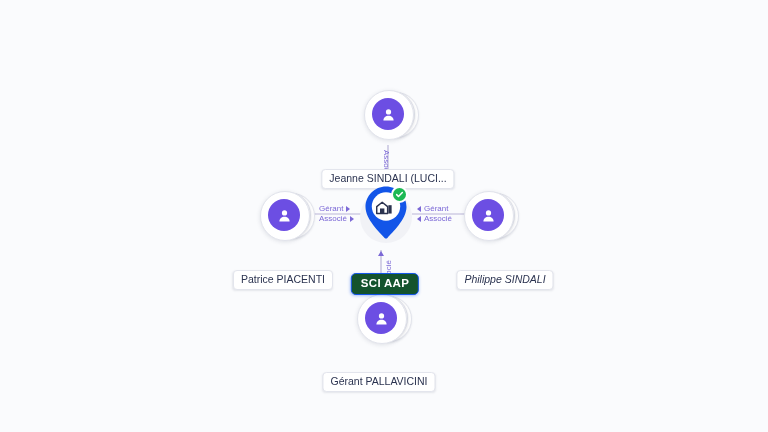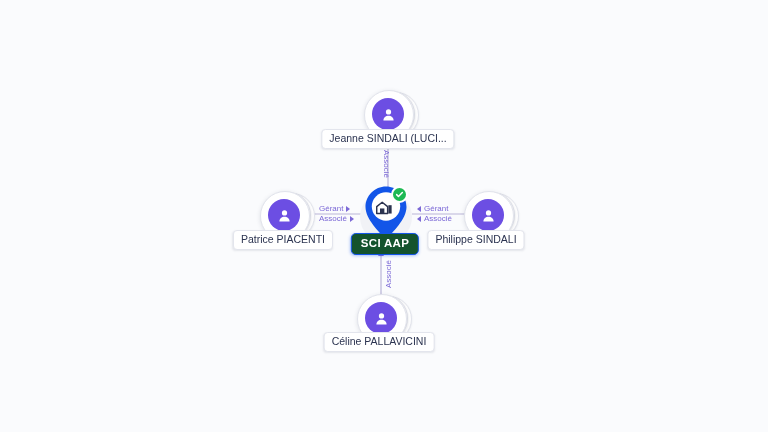--- a/index.html
+++ b/index.html
@@ -107,20 +107,21 @@
     transform: translateX(-50%);
     background: #ffffff;
     border: 1px solid #e3e5ed;
     border-radius: 4px;
     padding: 2px 7px 3px 7px;
     font-size: 10.5px;
     line-height: 13px;
     color: #2b3350;
     white-space: nowrap;
     box-shadow: 0 1px 2px rgba(40,50,80,0.10);
+    margin-top: 40px;
   }
   .chip.company {
     background: #14532d;
     border-color: #1355e8;
     color: #ffffff;
     font-weight: bold;
     font-size: 11.5px;
     letter-spacing: 0.3px;
     border-radius: 5px;
     padding: 3px 9px 4px 9px;
@@ -229,36 +230,36 @@
       <div class="card c2"></div>
       <div class="card c1"></div>
       <div class="avatar">
         <svg width="17" height="17" viewBox="0 0 24 24">
           <circle cx="12" cy="8.4" r="3.7" fill="#ffffff"></circle>
           <path d="M4.8 20.5c0-4.1 3.3-6.6 7.2-6.6s7.2 2.5 7.2 6.6z" fill="#ffffff"></path>
         </svg>
       </div>
     </div>
   </div>
-  <div class="chip" style="left:476px; top:230px;">Philippe SINDALI</div>
+  <div class="chip" style="left:505px; top:230px;font-style:italic;">Philippe SINDALI</div>
 
   <div class="node" style="left:381px; top:317px;">
     <div class="stack">
       <div class="card c3"></div>
       <div class="card c2"></div>
       <div class="card c1"></div>
       <div class="avatar">
         <svg width="17" height="17" viewBox="0 0 24 24">
           <circle cx="12" cy="8.4" r="3.7" fill="#ffffff"></circle>
           <path d="M4.8 20.5c0-4.1 3.3-6.6 7.2-6.6s7.2 2.5 7.2 6.6z" fill="#ffffff"></path>
         </svg>
       </div>
     </div>
   </div>
-  <div class="chip" style="left:379px; top:332px;">Céline PALLAVICINI</div>
+  <div class="chip" style="left:379px; top:332px;">Gérant PALLAVICINI</div>
 
   <div class="node" style="left:385px; top:216px;">
     <div class="pin-wrap">
       <div class="pin-halo"></div>
       <svg class="pin-svg" width="44" height="56" viewBox="0 0 44 56">
         <path d="M22 1.5c11.3 0 20.5 9.2 20.5 20.5 0 12.2-14.1 25.3-19.1 30.9
                  -0.8 0.9-2 0.9-2.8 0C15.6 47.3 1.5 34.2 1.5 22 1.5 10.7 10.7 1.5 22 1.5z" fill="#1355e8"></path>
         <circle cx="22" cy="21.5" r="14.2" fill="#ffffff"></circle>
       </svg>
       <svg style="position:absolute; left:17px; top:14px;" width="18" height="16" viewBox="0 0 24 22">

